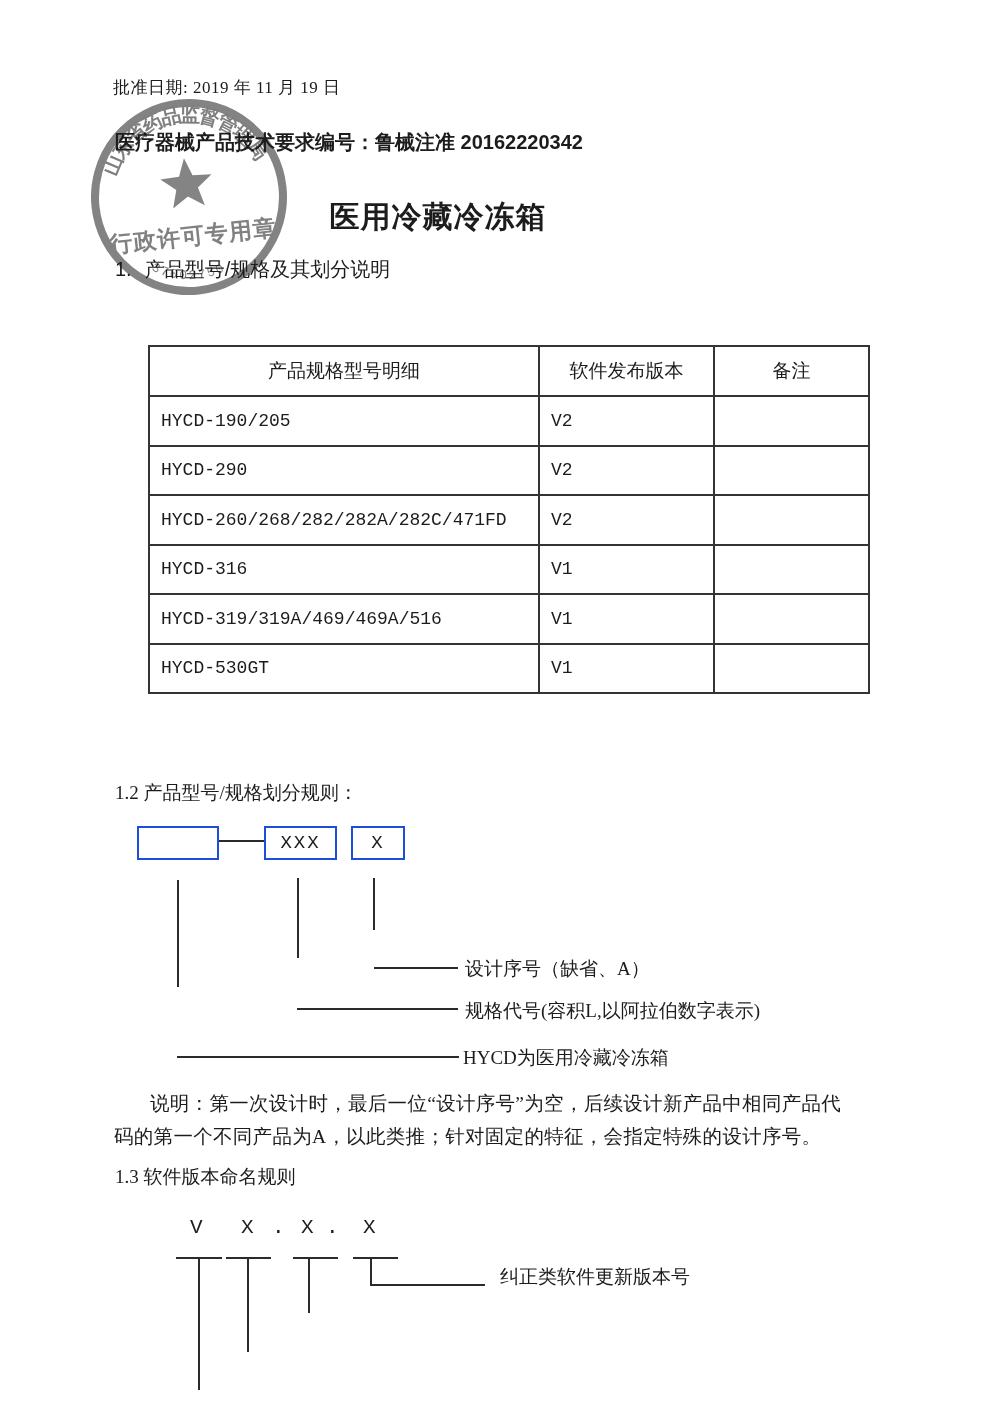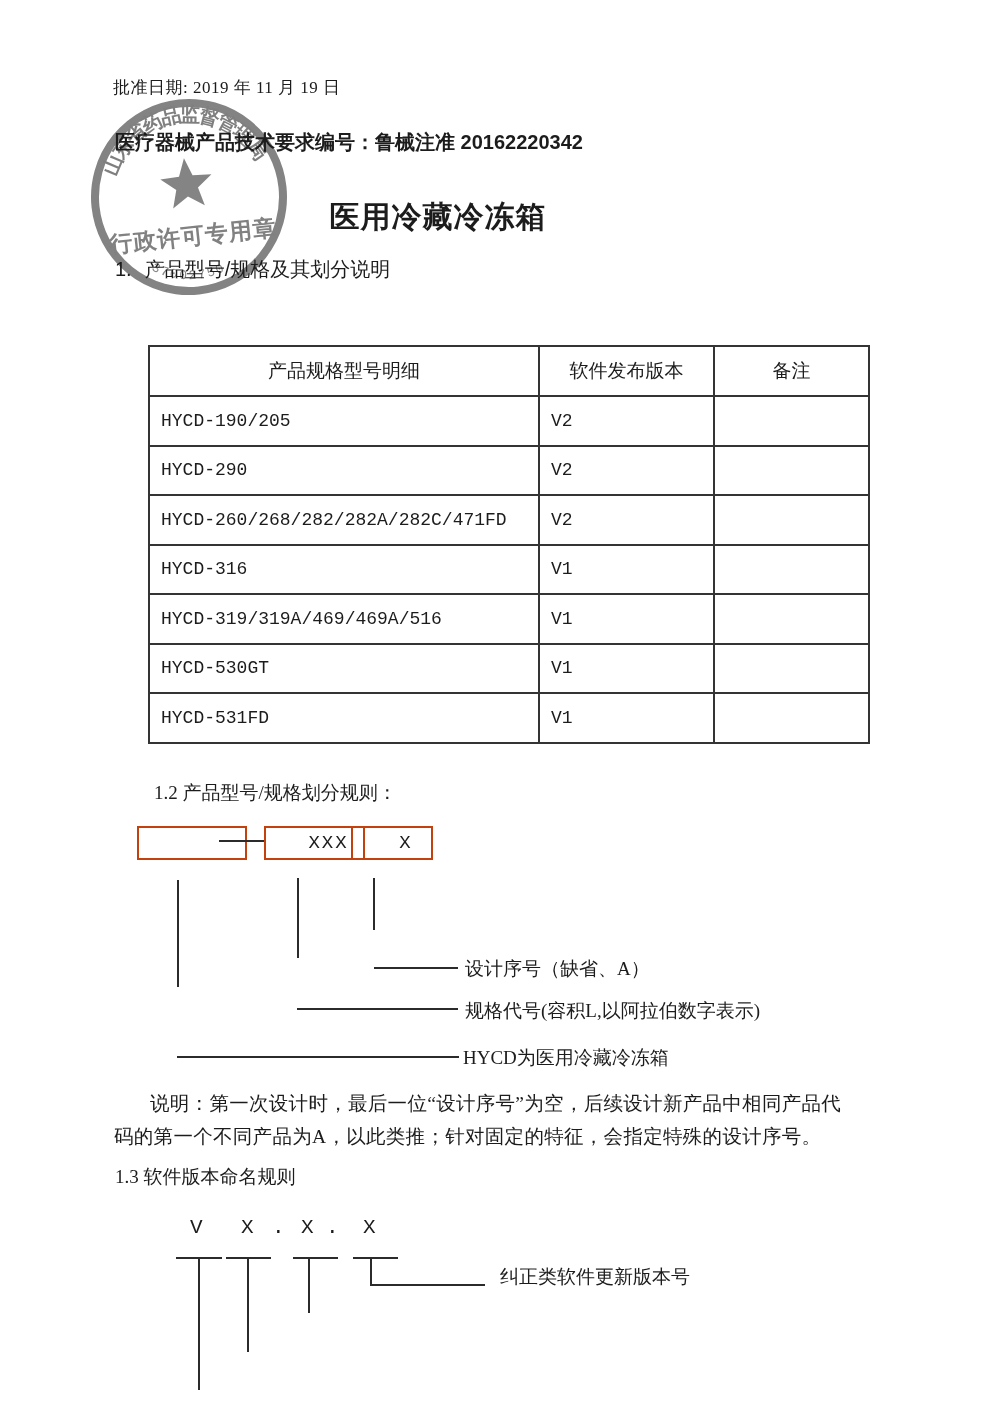--- a/index.html
+++ b/index.html
@@ -19,44 +19,44 @@
   .r1{top:166px;}
   .r2{top:189px;}
   .title{left:0;top:197px;width:848px;margin:0;padding-left:28px;box-sizing:border-box;
     text-align:center;font-size:30px;font-weight:bold;letter-spacing:1px;
     font-family:"Liberation Sans","DejaVu Sans",sans-serif;}
   .h-sec{left:115px;top:256px;font-size:20px;font-weight:normal;
     font-family:"Liberation Sans","DejaVu Sans",sans-serif;}
   .h-sec .num{margin-right:13px;}
   .sub{font-size:19px;}
   .s11{left:115px;top:300px;}
-  .s12{left:115px;top:780px;margin-left:39px;}
+  .s12{left:115px;top:780px;}
   .s13{left:115px;top:1164px;}
   table.spec{
     position:absolute;left:148px;top:345px;width:720px;
     border-collapse:collapse;table-layout:fixed;
   }
   table.spec th,table.spec td{
     border:2px solid #343434;
     font-weight:normal;
     overflow:hidden;white-space:nowrap;
   }
   table.spec th{height:46px;font-size:19px;text-align:center;}
   table.spec td{height:45.5px;font-size:18px;padding-left:11px;
     font-family:"Liberation Mono","DejaVu Sans Mono",monospace;margin-left:40px;}
   .col-model{width:390px;}
   .col-ver{width:175px;}
   .col-note{width:155px;}
   
   .vline{position:absolute;width:2px;background:#2b2b2b;}
   .hline{position:absolute;height:2px;background:#2b2b2b;}
-  .dbox{position:absolute;height:30px;border:2px solid #c2410c;
+  .dbox{position:absolute;height:30px;border:2px solid #1d4ed8;
     display:flex;align-items:center;justify-content:center;
     font-family:"Liberation Mono","DejaVu Sans Mono",monospace;
-    font-size:19px;letter-spacing:2px;padding-left:28px;}
+    font-size:19px;letter-spacing:2px;}
   .dlabel{position:absolute;font-size:19px;white-space:nowrap;}
   .note-line{position:absolute;font-size:19.5px;letter-spacing:.3px;white-space:nowrap;}
   .vtoken{position:absolute;top:1216px;font-size:21px;
     font-family:"Liberation Mono","DejaVu Sans Mono",monospace;}
   .stamp{position:absolute;left:84px;top:92px;opacity:.82;filter:blur(.4px);}
 </style>
 </head>
 <body>
 
 <div class="page">
@@ -123,25 +123,20 @@
     <tr>
       <td>HYCD-319/319A/469/469A/516</td>
       <td>V1</td>
       <td></td>
     </tr>
     <tr>
       <td>HYCD-530GT</td>
       <td>V1</td>
       <td></td>
     </tr>
-    <tr>
-      <td>HYCD-531FD</td>
-      <td>V1</td>
-      <td></td>
-    </tr>
   </tbody>
     </table>
 
   <div class="abs sub s12">1.2 产品型号/规格划分规则：</div>
 
   <div class="dbox" style="left:137px;top:826px;width:78px;"></div>
   <div class="hline" style="left:219px;top:840px;width:45px;"></div>
   <div class="dbox" style="left:264px;top:826px;width:69px;">XXX</div>
   <div class="dbox" style="left:351px;top:826px;width:50px;">X</div>
 

